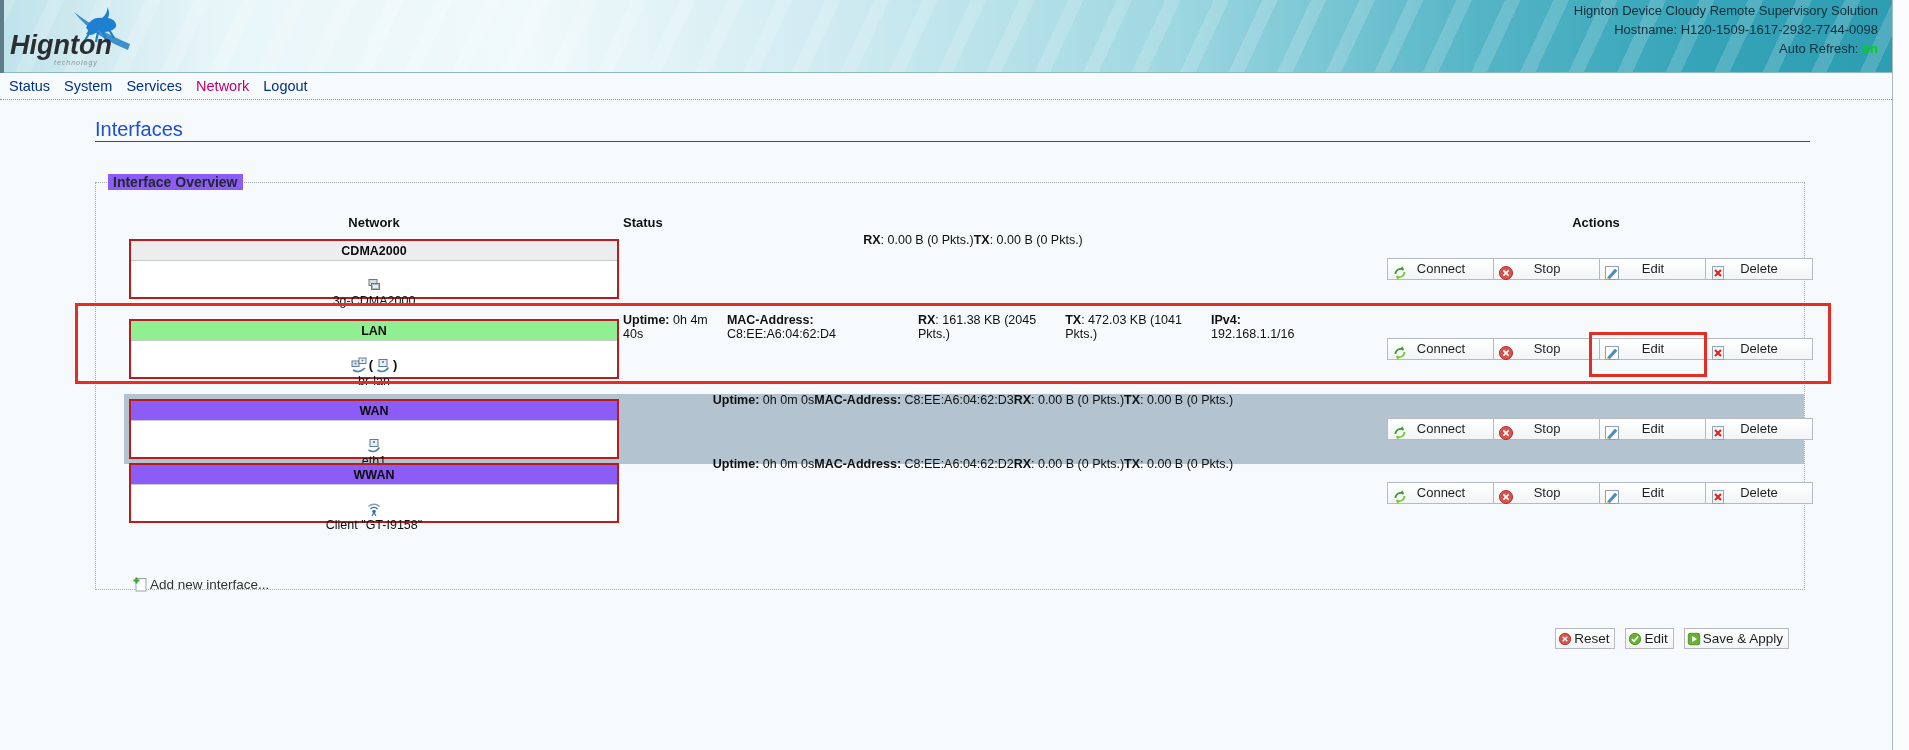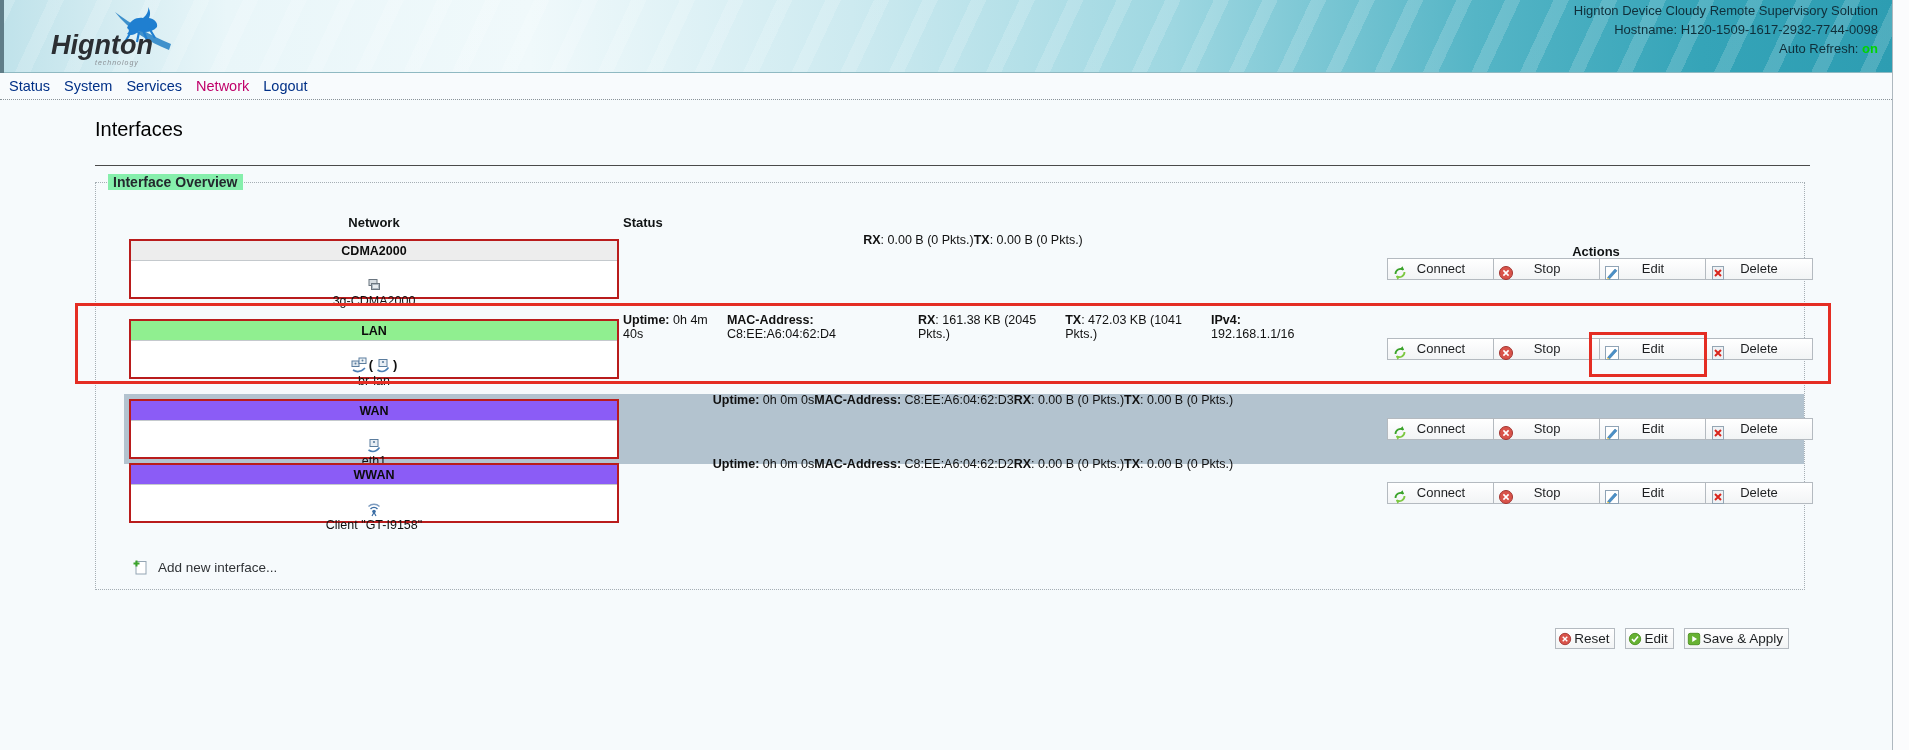--- a/index.html
+++ b/index.html
@@ -9,67 +9,67 @@
 
   
   .header {
     position:absolute; left:0; top:0; width:1892px; height:73px;
     background:
       repeating-linear-gradient(115deg, rgba(255,255,255,.16) 0 14px, rgba(255,255,255,0) 14px 44px),
       linear-gradient(to right,#bfe2ea 0%,#e9f6f9 12%,#f0f9fb 28%,#cdeaf0 45%,#9ed7e1 62%,#55b5c6 78%,#35a4b8 90%,#2d9db2 100%);
     border-bottom:1px solid #8fb9c2;
   }
   .header-left-strip { position:absolute; left:0; top:0; width:4px; height:73px; background:#5f7d88; }
-  .logo { position:absolute; left:10px; top:6px; width:130px; height:62px;margin-left:41px; }
+  .logo { position:absolute; left:10px; top:6px; width:130px; height:62px; }
   .logo-text { position:absolute; left:0; top:24px; font-size:27px; font-weight:bold; font-style:italic; color:#2b2e32; letter-spacing:0px; }
   .logo-tag { position:absolute; left:44px; top:53px; font-size:7px; font-style:italic; color:#8a8f94; letter-spacing:1px; }
   .logo-svg { position:absolute; left:46px; top:0px; }
   .header-info { position:absolute; right:14px; top:1px; text-align:right; font-size:13px; line-height:19px; color:#0f2f3a; }
   .refresh-on { color:#00d500; font-weight:bold; }
 
   
   .scrollbar { position:absolute; right:0; top:0; width:17px; height:750px; background:#fbfcfd; border-left:1px solid #aeb8bf; }
 
   
   .nav { position:absolute; left:0; top:73px; width:1892px; height:27px; border-bottom:1px dotted #8a9399; display:flex; align-items:center; gap:14px; padding-left:9px; background:#f8fbfd; }
   .nav a { font-size:14.5px; text-decoration:none; color:#003087; cursor:pointer; }
   .nav a.active { color:#c0006a; }
 
   
   .main { position:absolute; left:0; top:100px; width:1892px; height:650px; }
-  .page-title { position:absolute; left:95px; top:18px; width:1715px; font-size:20px; font-weight:400; color:#000000; padding-bottom:24px; border-bottom:1px solid #4a4a4a; }
+  .page-title { position:absolute; left:95px; top:18px; width:1715px; font-size:20px; font-weight:400; color:#1d4ed8; padding-bottom:0; border-bottom:1px solid #4a4a4a; }
 
   .fieldset { position:absolute; left:95px; top:82px; width:1710px; height:408px; border:1px dotted #a5aeb4; }
-  .legend { position:absolute; left:12px; top:-9px; background:#86efac; padding:0 5px; font-size:14px; font-weight:bold; color:#23282d; }
+  .legend { position:absolute; left:12px; top:-9px; background:#8b5cf6; padding:0 5px; font-size:14px; font-weight:bold; color:#23282d; }
 
   .col-head { position:absolute; top:32px; font-size:13px; font-weight:bold; color:#101314; }
   .col-head.network { left:33px; width:490px; text-align:center; }
   .col-head.status { left:527px; }
-  .col-head.actions { left:1291px; width:418px; text-align:center;margin-top:29px; }
+  .col-head.actions { left:1291px; width:418px; text-align:center; }
 
   .iface-row { position:absolute; left:0; width:1708px; height:70px; }
   .iface-row.r0 { top:51px; } .iface-row.r1 { top:131px; } .iface-row.r2 { top:211px; } .iface-row.r3 { top:275px; }
   .iface-row.highlight::before { content:""; position:absolute; left:28px; right:0; top:0; bottom:0; background:#b3c3cf; }
 
   .net-box { position:absolute; left:33px; top:5px; width:490px; height:60px; background:#fff; border:2px solid #b91c1c; }
   .net-bar { height:20px; line-height:20px; text-align:center; font-size:12.5px; font-weight:bold; color:#0c0c0c; border-bottom:1px solid #c4c9cd; }
   .bar-neutral { background:#ededed; } .bar-up { background:#90ef90; } .bar-down { background:#8b5cf6; }
   .net-body { height:38px; display:flex; flex-direction:column; align-items:center; justify-content:center; font-size:12.5px; line-height:15px;margin-top:12px; }
   .net-icons { display:flex; align-items:center; gap:2px; height:18px; font-weight:bold; font-size:13px; }
   .net-name { color:#111; }
 
   .status-cell { position:absolute; left:527px; top:0; width:700px; height:70px; display:flex; flex-direction:row; justify-content:center; font-size:12.5px; line-height:13.6px; }
   .status-cell b { font-weight:bold; }
 
   .actions-cell { position:absolute; left:1291px; top:5px; width:418px; height:60px; }
   .btn { position:absolute; top:19px; width:108px; height:22px; background:linear-gradient(#ffffff,#f2f4f5); border:1px solid #b4bac0; font-size:13px; color:#1d1f21; text-align:center; line-height:20px; cursor:pointer; }
   .btn .bicon { position:absolute; left:4px; top:3px; }
   .btn.b0 { left:0; } .btn.b1 { left:106px; } .btn.b2 { left:212px; } .btn.b3 { left:318px; }
 
-  .add-new { position:absolute; left:36px; top:376px; display:flex; align-items:center; gap:10px; font-size:13.5px; color:#303336; cursor:pointer; }
+  .add-new { position:absolute; left:36px; top:393px; display:flex; align-items:center; gap:2px; font-size:13.5px; color:#303336; cursor:pointer; }
 
   .bottom-bar { position:absolute; right:103px; top:528px; display:flex; gap:10px; }
   .sbtn { display:flex; align-items:center; gap:2px; height:21px; padding:1px 5px 1px 2px; background:linear-gradient(#ffffff,#f2f4f5); border:1px solid #b4bac0; font-size:13.5px; color:#1d1f21; cursor:pointer;justify-content:center; }
 
   
   .ann { position:absolute; border:3px solid #e42d23; background:transparent; z-index:50; }
   .ann-row { left:75px; top:303px; width:1756px; height:81px; }
   .ann-edit { left:1589px; top:332px; width:118px; height:45px; }
 
   .icon16 { width:16px; height:16px; display:inline-block; vertical-align:middle; }

